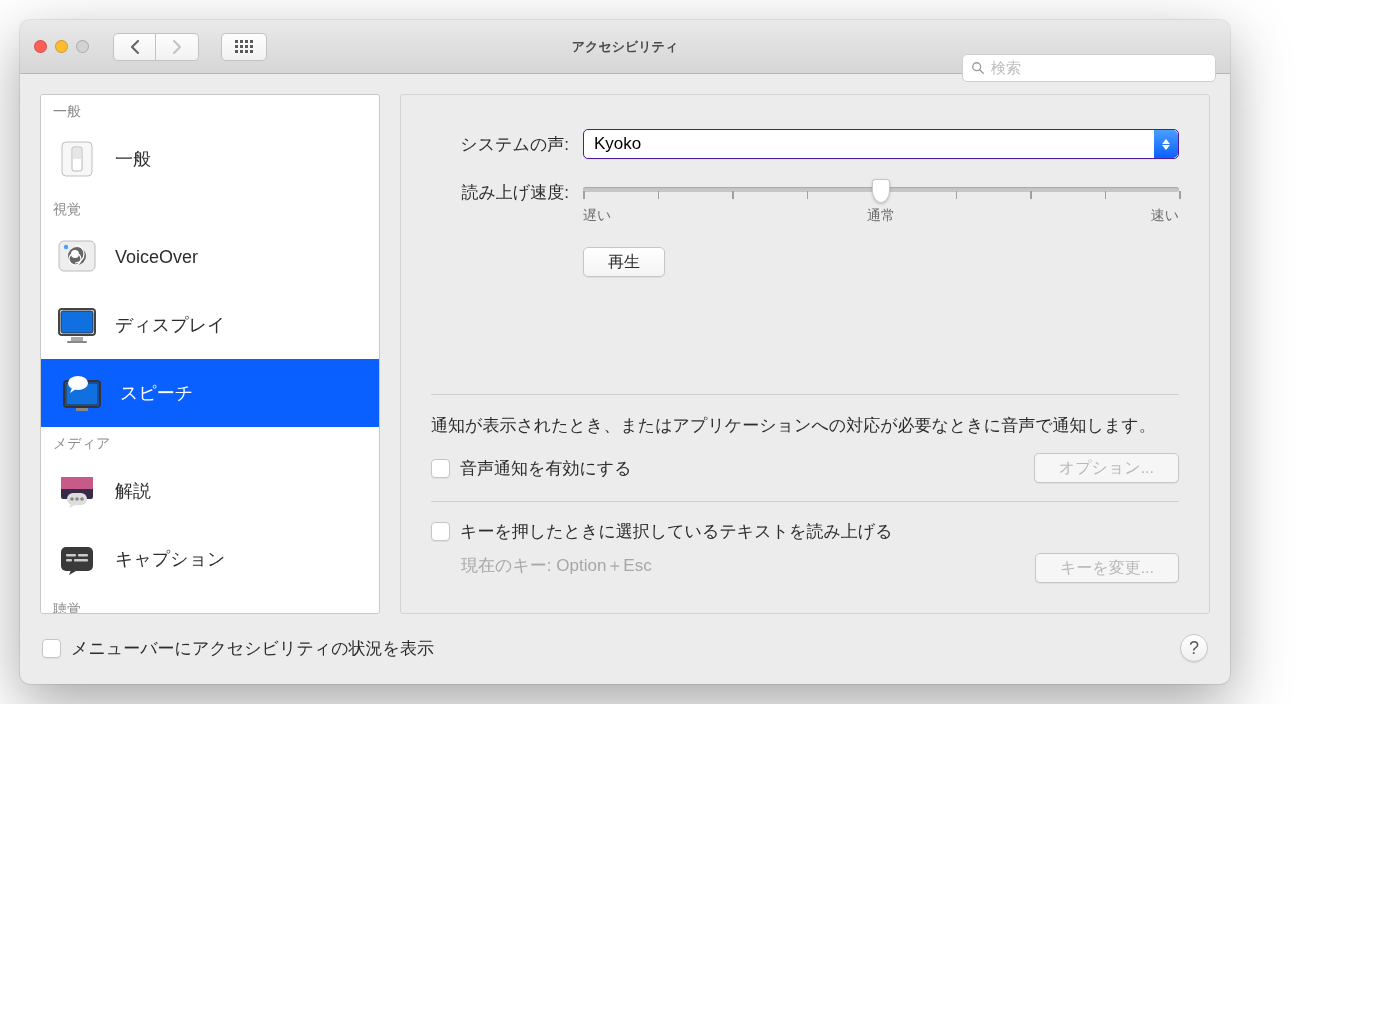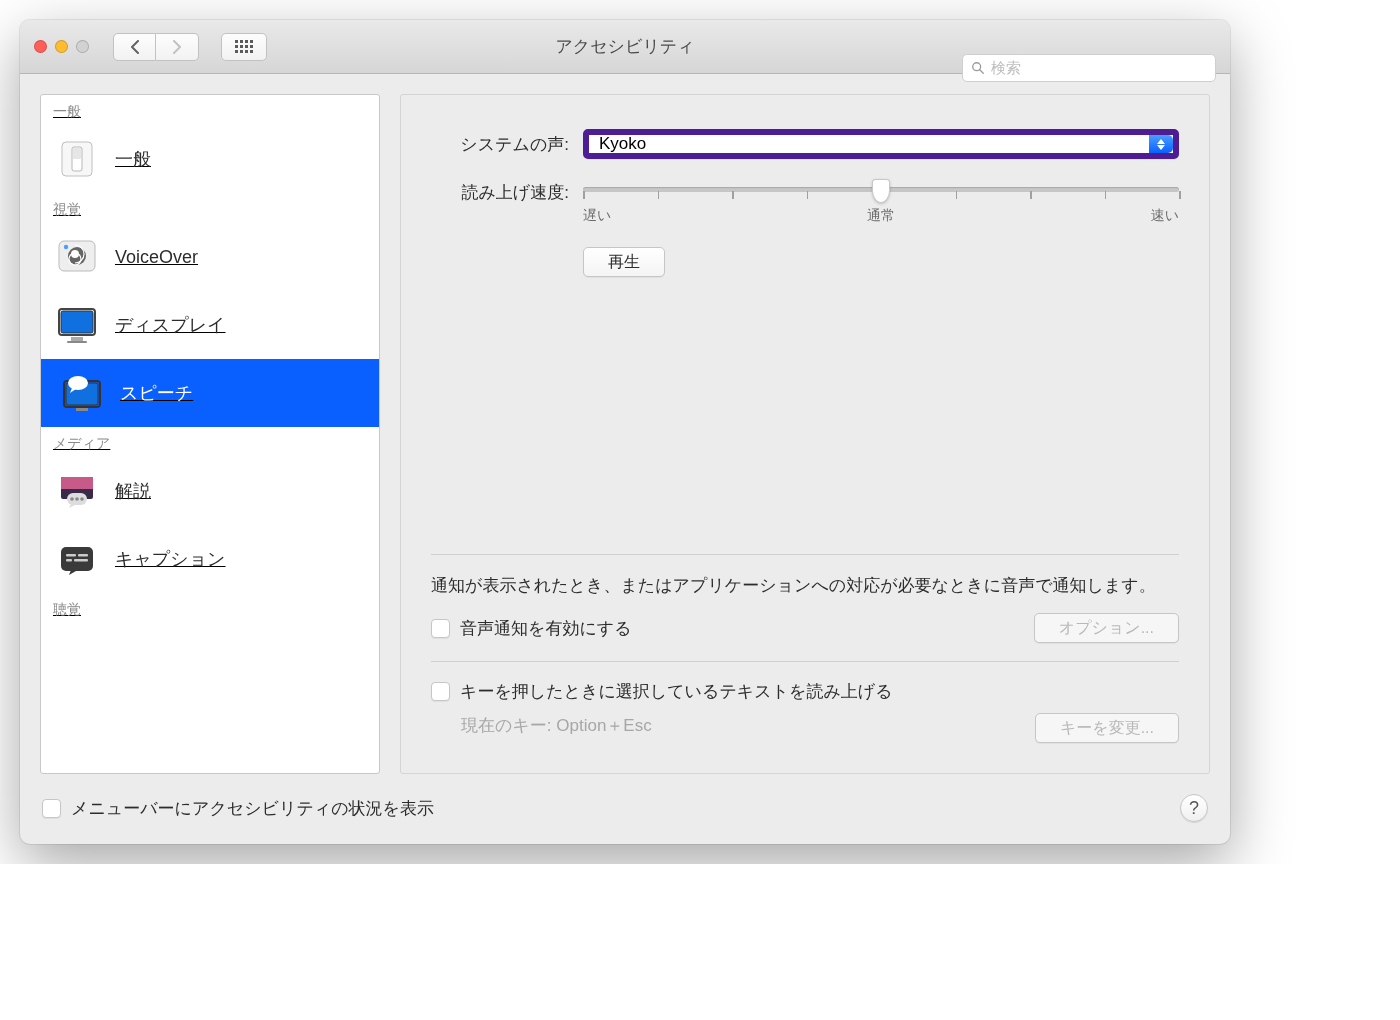--- a/index.html
+++ b/index.html
@@ -41,43 +41,42 @@
       background: linear-gradient(#fdfdfd, #f2f2f2);
       border: 1px solid #c2c2c2;
       border-radius: 5px;
       display: flex; align-items: center; justify-content: center;
       margin-left: 12px;
     }
     .grid-icon { display: grid; grid-template-columns: repeat(4, 3px); grid-template-rows: repeat(3, 3px); gap: 2px; }
     .grid-icon span { background: #5a5a5a; }
     .title {
       position: absolute; left: 50%; transform: translateX(-50%);
-      font-size: 17px; color: #4a4a4a; font-weight: 400;
+      font-size: 13px; color: #4a4a4a; font-weight: 700;
     }
     .search-box {
       margin-left: auto;
       width: 254px; height: 28px;
       background: #fff;
       border: 1px solid #cfcfcf;
       border-radius: 5px;
       display: flex; align-items: center;
       padding: 0 8px; gap: 6px; margin-top: 42px;
     }
     .search-box svg { width: 14px; height: 14px; fill: #9a9a9a; flex-shrink: 0; }
     .search-box input { border: none; outline: none; font-size: 15px; width: 100%; background: transparent; color: #333; }
     .search-box input::placeholder { color: #bdbdbd; }
 
     .body { display: flex; padding: 20px 20px 12px 20px; gap: 20px; }
     .sidebar {
-      width: 340px; height: 680px;
+      width: 340px; height: 520px;
       background: #fff;
       border: 1px solid #c8c8c8;
       border-radius: 3px;
       overflow-y: auto;
-      text-decoration: underline;
     }
     .sb-header { font-size: 14px; color: #8a8a8a; padding: 8px 12px 4px; }
     .sb-item {
       display: flex; align-items: center; gap: 14px;
       padding: 12px 12px;
       font-size: 18px; color: #2c2c2c;
       cursor: default;
     }
     .sb-item.selected { background: #0a60ff; color: #fff; padding-left: 17px; }
     .sb-icon {
@@ -92,21 +91,21 @@
       border: 1px solid #d4d4d4;
       border-radius: 3px;
       padding: 34px 30px 24px 30px;
       display: flex; flex-direction: column;
     }
     .form-row { display: flex; align-items: center; gap: 14px; margin-bottom: 22px; }
     .form-label { width: 138px; text-align: right; font-size: 17px; color: #2c2c2c; }
     .dropdown {
       flex: 1; height: 30px;
       background: #fff;
-      border: 6px solid #4c1d95;
+      border: 1px solid #4c1d95;
       border-radius: 5px;
       display: flex; align-items: center;
       padding-left: 10px;
       position: relative;
       font-size: 17px;
       box-shadow: 0 1px 1px rgba(0,0,0,0.05);
     }
     .dropdown-arrow {
       position: absolute; right: 0; top: 0; bottom: 0;
       width: 24px;

